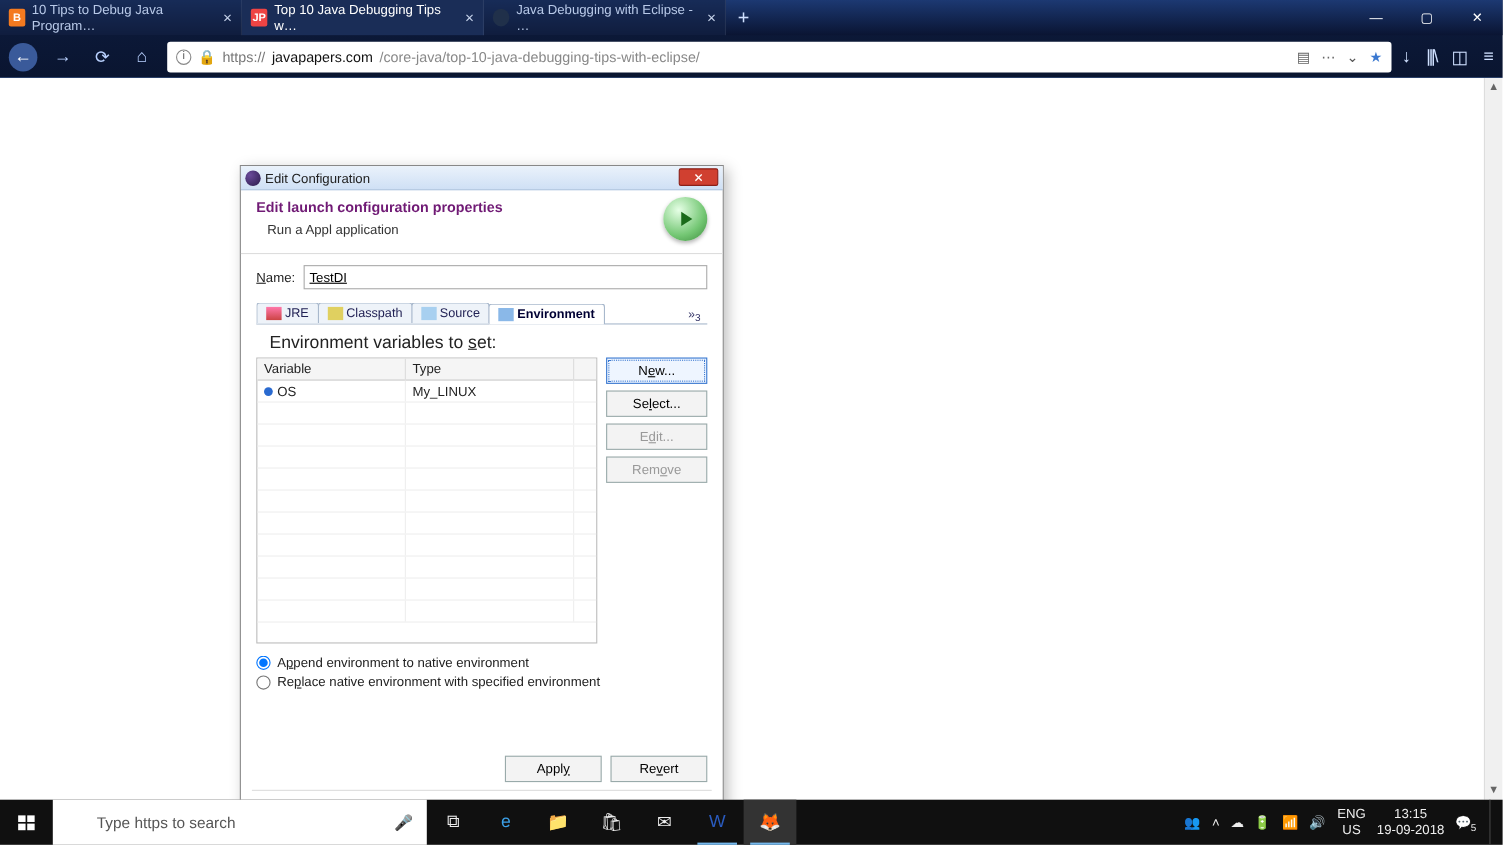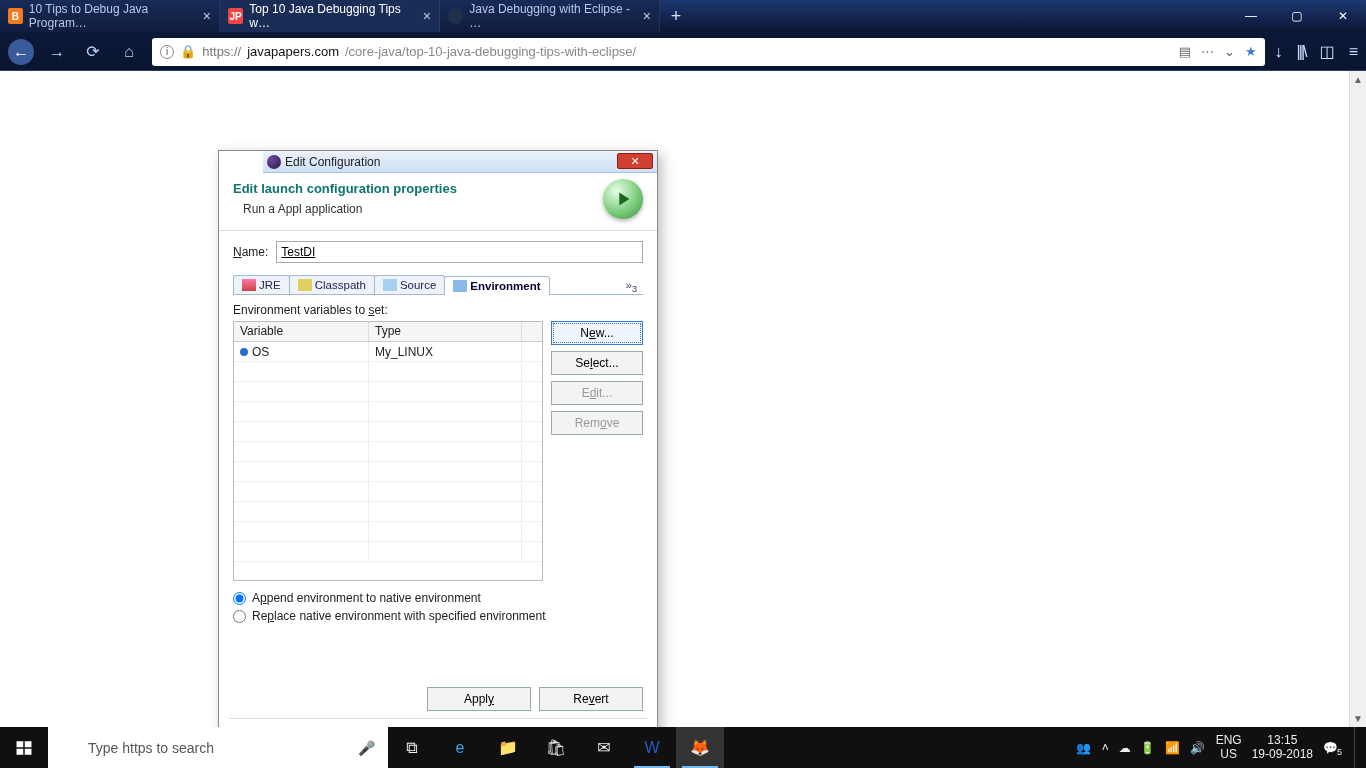--- a/index.html
+++ b/index.html
@@ -27,41 +27,41 @@
 .tool-right { margin-left:auto; display:flex; gap:14px; color:#cfe0ff; font-size:16px; align-items:center; }
 
 
 .page { position:absolute; top:71px; left:0; right:0; bottom:41px; background:#fff; overflow:hidden; }
 .scrollbar { position:absolute; right:0; top:0; bottom:0; width:17px; background:#f0f0f0; border-left:1px solid #ddd; }
 .scroll-up,.scroll-down{ position:absolute; left:0; right:0; height:17px; display:flex; align-items:center; justify-content:center; color:#666; font-size:10px;}
 .scroll-up{ top:0;} .scroll-down{ bottom:0;}
 
 
 .dialog { position:absolute; left:218px; top:79px; width:440px; height:612px; background:#fff; border:1px solid #888; box-shadow: 4px 4px 12px rgba(0,0,0,.25); }
-.dlg-title { height:22px; background: linear-gradient(180deg,#eaf2fb,#cfe0f5); display:flex; align-items:center; padding:0 4px; font-size:12px; color:#222; border-bottom:1px solid #a9c0dd; position:relative;margin-left:44px;}
+.dlg-title { height:22px; background: linear-gradient(180deg,#eaf2fb,#cfe0f5); display:flex; align-items:center; padding:0 4px; font-size:12px; color:#222; border-bottom:1px solid #a9c0dd; position:relative;}
 .dlg-title .eclipse-icon { width:14px; height:14px; margin-right:4px; display:inline-block; border-radius:50%; background: radial-gradient(circle at 30% 30%, #6a4a9a, #2a1a4a);}
 .dlg-title .close-box { position:absolute; right:4px; top:2px; width:36px; height:16px; background:#d04030; border:1px solid #8a2018; border-radius:2px; display:flex; align-items:center; justify-content:center; color:#fff; font-size:11px;}
 .dlg-header { padding:8px 14px 4px; }
-.dlg-header h1 { font-size:13px; font-weight:bold; color:#0f766e; margin-bottom:6px;}
+.dlg-header h1 { font-size:13px; font-weight:bold; color:#701a75; margin-bottom:6px;}
 .dlg-header .sub { font-size:12px; color:#333; margin-left:10px;}
 .run-icon { position:absolute; right:14px; top:28px; width:40px; height:40px; border-radius:50%; background: radial-gradient(circle at 35% 30%, #e6ffe6, #74c774 60%, #3a8a3a); box-shadow: 0 2px 4px rgba(0,0,0,.3); display:flex; align-items:center; justify-content:center;}
 .run-icon svg { width:22px; height:22px; }
 .dlg-sep { margin:10px 0 0; border-top:1px solid #ddd;}
 .dlg-body { padding:10px 14px 6px; font-size:12px; color:#222; position:relative; }
 .name-row { display:flex; align-items:center; gap:8px; margin-bottom:8px;}
 .name-row label .ul{ text-decoration: underline; }
 .name-row input { flex:1; height:22px; border:1px solid #aaa; padding:0 4px; font-size:12px; background:#fff;text-decoration:underline; }
 
 .tabstrip { display:flex; align-items:flex-end; border-bottom:1px solid #a8b8cc; position:relative; height:24px; }
 .tabbtn { display:flex; align-items:center; gap:3px; padding:3px 8px; border:1px solid #a8b8cc; border-bottom:none; background:#eef3f9; font-size:11.5px; color:#225; border-radius:3px 3px 0 0; margin-right:-1px; cursor:default; }
 .tabbtn.active { background:#fff; position:relative; top:1px; font-weight:bold; color:#003; }
 .tabstrip .overflow { margin-left:auto; padding:0 6px; font-size:11px; color:#336; }
 .tico { width:14px; height:12px; display:inline-block; }
 
-.env-label { margin:8px 0 4px; font-size:12px;}
+.env-label { margin:8px 12px 4px; font-size:16px;}
 .env-label .ul{ text-decoration: underline;}
 
 .env-area { display:flex; gap:8px; }
 .env-table { flex:1; border:1px solid #bcbcbc; background:#fff; height:260px; }
 .env-thead { display:flex; background:#f5f5f5; border-bottom:1px solid #ccc; height:20px; }
 .env-thead > div { padding:2px 6px; font-size:12px; border-right:1px solid #dcdcdc; }
 .env-thead > div:last-child{ border-right:none;}
 .col-var{ width:135px;} .col-val{ flex:1;} .col-sp{ width:20px;}
 .env-row { display:flex; height:20px; border-bottom:1px solid #eee;}
 .env-row > div { padding:2px 6px; font-size:12px; border-right:1px solid #eee; display:flex; align-items:center; gap:4px;}
@@ -72,21 +72,21 @@
 .ebtn { height:24px; border:1px solid #9aa; background:#f3f3f3; font-size:12px; cursor:pointer;}
 .ebtn:disabled{ color:#999;}
 .ebtn.focused { border:1px solid #3a78d0; outline:1px dotted #3a78d0; outline-offset:-3px; background:#eef5ff;}
 .ebtn .ul{ text-decoration: underline;}
 
 .radios { margin-top:10px; display:flex; flex-direction:column; gap:4px; font-size:12px;}
 .radios label { display:flex; align-items:center; gap:6px;}
 .radios .ul{text-decoration: underline;}
 
 .dlg-buttons { position:absolute; right:14px; bottom:50px; display:flex; gap:8px;}
-.stdbtn { width:104px; height:24px; border:1px solid #9aa; background:#f3f3f3; font-size:12px; cursor:pointer;}
+.stdbtn { width:88px; height:24px; border:1px solid #9aa; background:#f3f3f3; font-size:12px; cursor:pointer;}
 .stdbtn .ul{text-decoration: underline;}
 .dlg-div2 { position:absolute; left:10px; right:10px; bottom:42px; border-top:1px solid #ddd;}
 
 
 .taskbar { position:absolute; left:0; right:0; bottom:0; height:41px; background:#101010; display:flex; align-items:center; color:#fff; }
 .start { width:48px; height:100%; display:flex; align-items:center; justify-content:center;}
 .start svg{ width:18px; height:18px;}
 .search { display:flex; align-items:center; background:#fff; height:41px; width:340px; color:#555; font-size:14px; padding-left:10px; gap:10px;}
 .search .mic{ margin-left:auto; margin-right:12px; color:#333;}
 .cortana{ width:20px; height:20px; border:2px solid #fff; border-radius:50%;}

